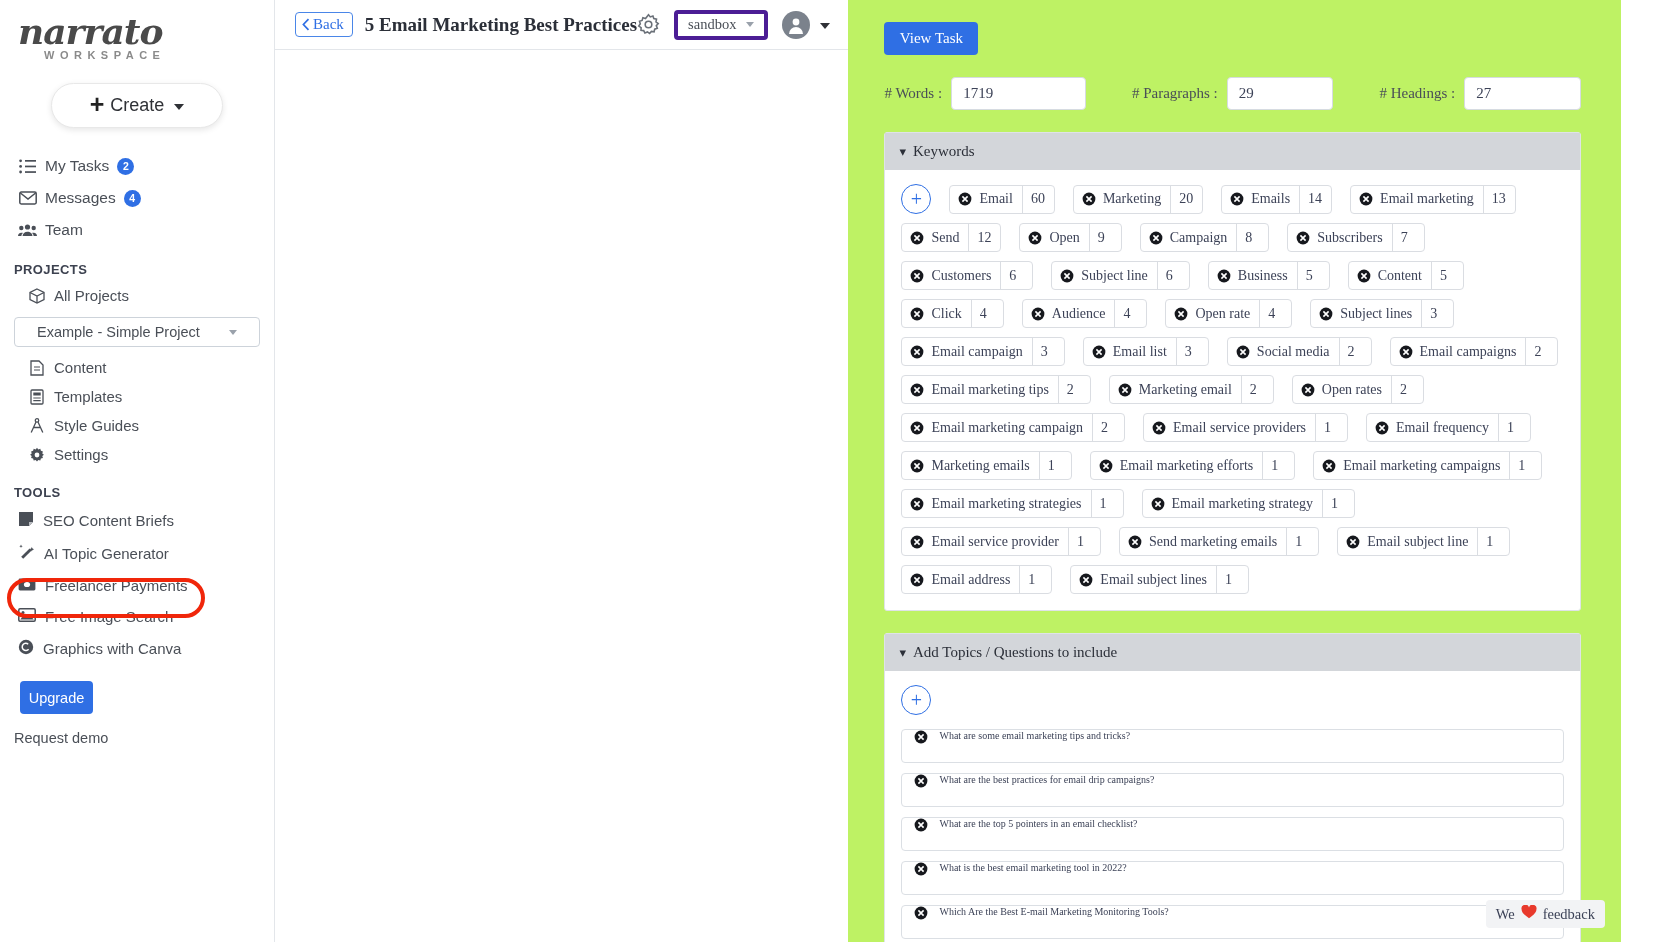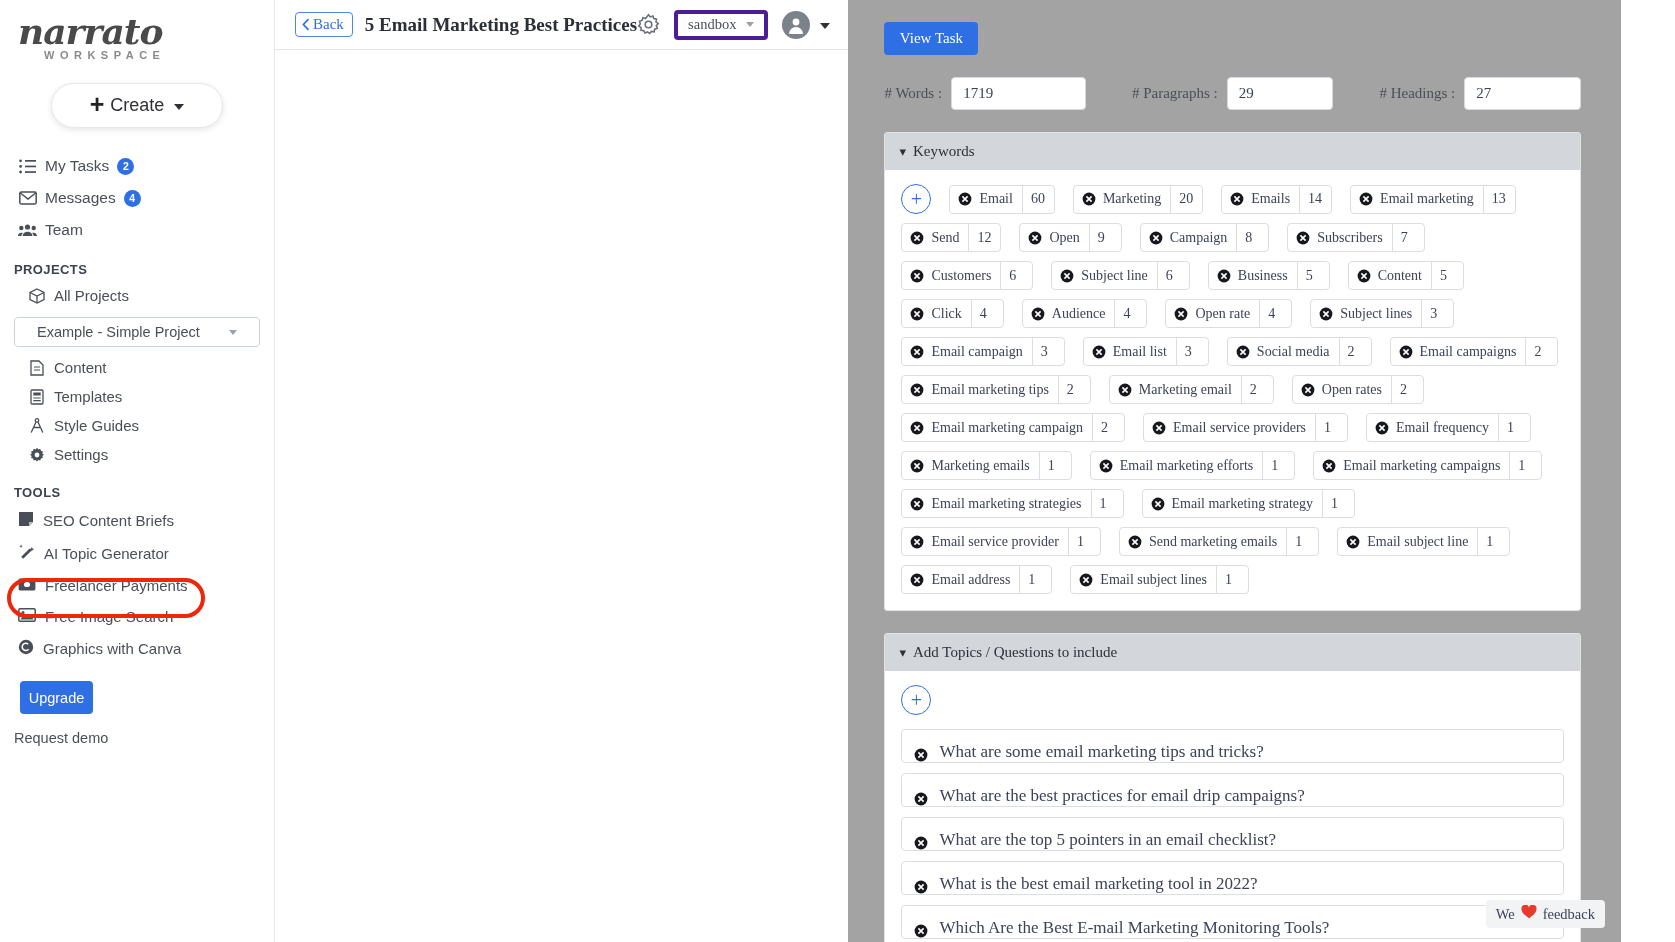--- a/index.html
+++ b/index.html
@@ -115,21 +115,21 @@
     font-size:14.5px; color:#4a4f57; cursor:pointer; background:#fff;
   }
   .avatar-wrap { display:flex; align-items:center; gap:6px; cursor:pointer;}
   .avatar {
     width:28px;height:28px;border-radius:50%;background:#7b828c;
     display:flex;align-items:center;justify-content:center;
   }
 
   .content {
     flex:1; overflow:hidden; padding: 22px 40px 12px 36px;
-    background:#a3a3a3; position:relative;
+    background:#bef264; position:relative;
   }
   .view-task-btn {
     background:#2f6fe4;color:#fff;border-radius:4px;
     width:94px;height:33px;display:flex;align-items:center;justify-content:center;
     font-size:15px;cursor:pointer;
   }
   .stats-row { display:flex; margin-top:22px; gap:46px; }
   .stat { display:flex; align-items:center; gap:9px; flex:1; }
   .stat-label { font-size:15px; color:#4a4f57; white-space:nowrap;}
   .stat-input {
@@ -163,22 +163,22 @@
   .kw-label { font-size:14px; color:#3c4257; white-space:nowrap;text-align:center;}
   .kw-count {
     border-left:1px solid #dadde2; min-width:32px; padding:0 8px;
     display:flex;align-items:center; font-size:14px; color:#3c4257;
   }
   .xicon { display:flex; align-items:center; }
 
   .q-list { display:flex; flex-direction:column; gap:10px; margin-top:14px;}
   .q-item {
     height:34px; border:1px solid #dbdfe4; border-radius:4px;
-    display:flex; align-items:flex-end; gap:11px; padding: 0 12px;
-    font-size:17px; color:#3c4257; background:#fff; cursor:pointer;
+    display:flex; align-items:flex-start; gap:11px; padding: 0 12px;
+    font-size:10px; color:#3c4257; background:#fff; cursor:pointer;
   }
 
   .feedback {
     position:absolute; right:16px; bottom:14px;
     background:#f2f3f5; border-radius:4px; padding:5px 10px;
     display:flex;align-items:center;gap:6px;font-size:14.5px;color:#3c4257;
     cursor:pointer;
   }
 </style>
 </head>

